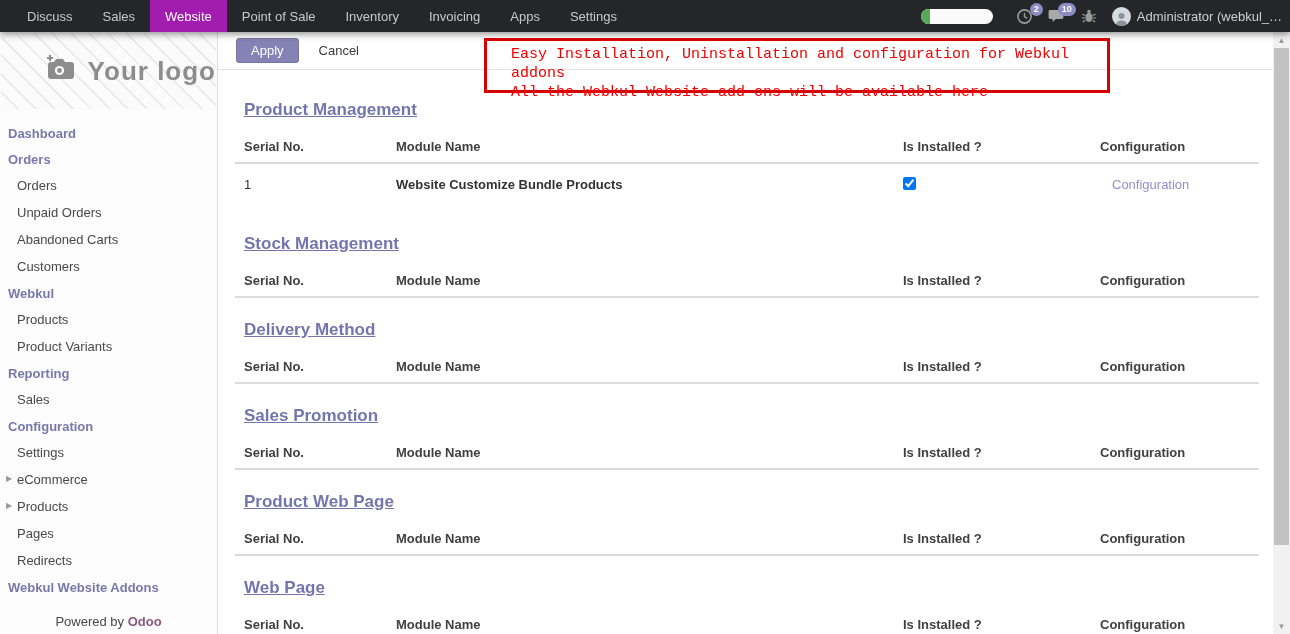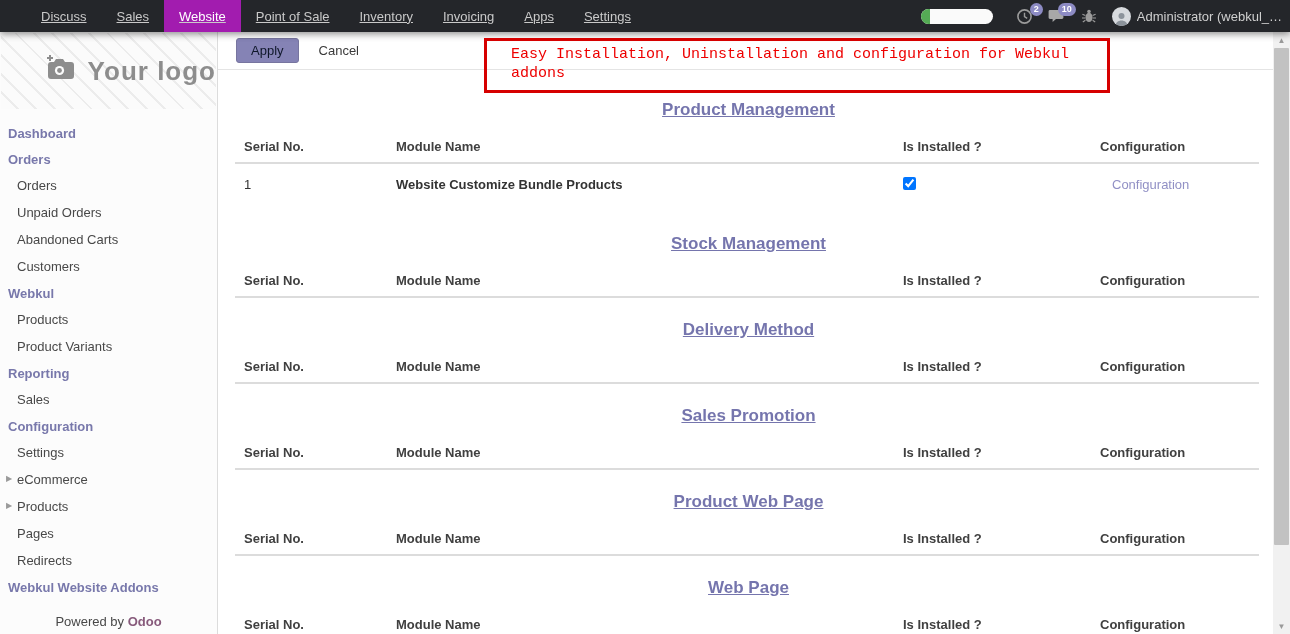--- a/index.html
+++ b/index.html
@@ -9,21 +9,21 @@
     font-family:"Liberation Sans", sans-serif; background:#fff;
   }
 
   
   .topbar {
     position:relative; z-index:20; height:32px; background:#24262a;
     display:flex; align-items:center; justify-content:space-between;
     color:#c9c9c9; font-size:13px;
     box-shadow:0 2px 7px rgba(0,0,0,.45);
   }
-  .nav { display:flex; height:100%; padding-left:26px;text-decoration:underline; }
+  .nav { display:flex; height:100%; padding-left:12px; }
   .nav-item { padding:0 15px; display:flex; align-items:center; cursor:pointer; white-space:nowrap; }
   .nav-item.active { background:#a21caf; color:#fff; }
   .systray { display:flex; align-items:center; gap:15px; padding-right:8px; }
   .progress-pill { width:72px; height:15px; background:#fafafa; border-radius:8px; overflow:hidden; display:flex; margin-right:8px; }
   .progress-fill { width:9px; background:#55ab55; }
   .tray-icon { position:relative; display:flex; align-items:center; }
   .tray-icon svg { display:block; }
   .badge {
     position:absolute; top:-5px; right:-10px; background:#8d8bc4; color:#fff;
     font-size:9px; line-height:9px; border-radius:8px; padding:2px 4px; font-weight:bold;
@@ -47,28 +47,28 @@
   .menu-header { color:#7878ab; font-weight:bold; padding:6px 8px 5px 8px; cursor:pointer; }
   .menu-item { color:#484848; padding:6px 8px 6px 17px; position:relative; cursor:pointer; }
   .menu-caret { position:absolute; left:6px; top:8px; color:#9a9a9a; font-size:8px; }
   .sidebar-footer { position:absolute; bottom:5px; width:100%; text-align:center; font-size:13px; color:#484848; }
   .brand { color:#875a7b; font-weight:bold; }
 
   
   .main { flex:1; background:#fff; overflow:hidden; }
   .toolbar { height:38px; border-bottom:1px solid #e4e4e4; display:flex; align-items:center; padding-left:18px; gap:8px; }
   .btn-apply {
-    background:#8583b5; color:#0f172a; border:1px solid #77759f; border-radius:3px;
+    background:#8583b5; color:#ffffff; border:1px solid #77759f; border-radius:3px;
     font-size:13px; padding:4px 14px; cursor:pointer; font-family:"Liberation Sans", sans-serif;
   }
   .btn-cancel { background:none; border:none; font-size:13px; color:#3a3a3a; padding:4px 12px; cursor:pointer; font-family:"Liberation Sans", sans-serif; }
 
   .content { padding:0 20px 0 26px; }
   .section-title {
-    margin:22px 0 19px 0; text-align:center; font-size:17px; line-height:20px;
+    margin:22px 0 19px 0; text-align:left; font-size:17px; line-height:20px;
     color:#7575ad; font-weight:bold; text-decoration:underline; cursor:pointer;
   }
   .section.first .section-title { margin-top:30px; }
   .thead { display:flex; font-size:13px; font-weight:bold; color:#404040; height:15px; }
   .rule { height:2px; background:#dcdcdc; margin:8px -6px 0 -9px; }
   .trow { display:flex; padding-top:13px; height:48px; font-size:13px; color:#333; align-items:flex-start; }
   .c1 { width:152px; flex:none; }
   .c2 { width:507px; flex:none; }
   .c3 { width:197px; flex:none; }
   .c4 { width:190px; flex:none; }
@@ -268,13 +268,14 @@
 
   <div class="scrollstrip">
     <div class="scroll-arrow">▲</div>
     <div class="scroll-thumb"></div>
     <div class="scroll-arrow down">▼</div>
   </div>
 </div>
 
 <div class="annotation">
   <div>Easy Installation, Uninstallation and configuration for Webkul addons</div>
+  <div>All the Webkul Website add-ons will be available here</div>
 </div>
 
 </body></html>

